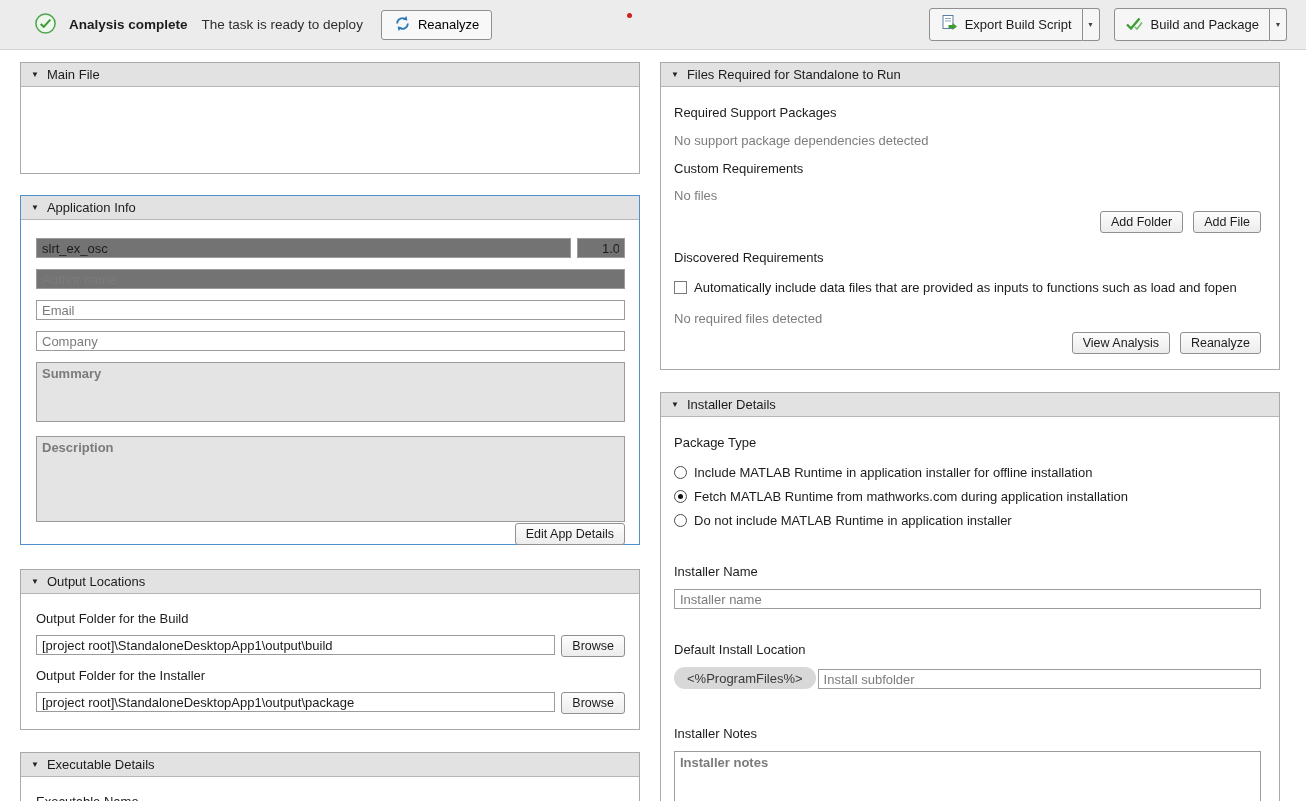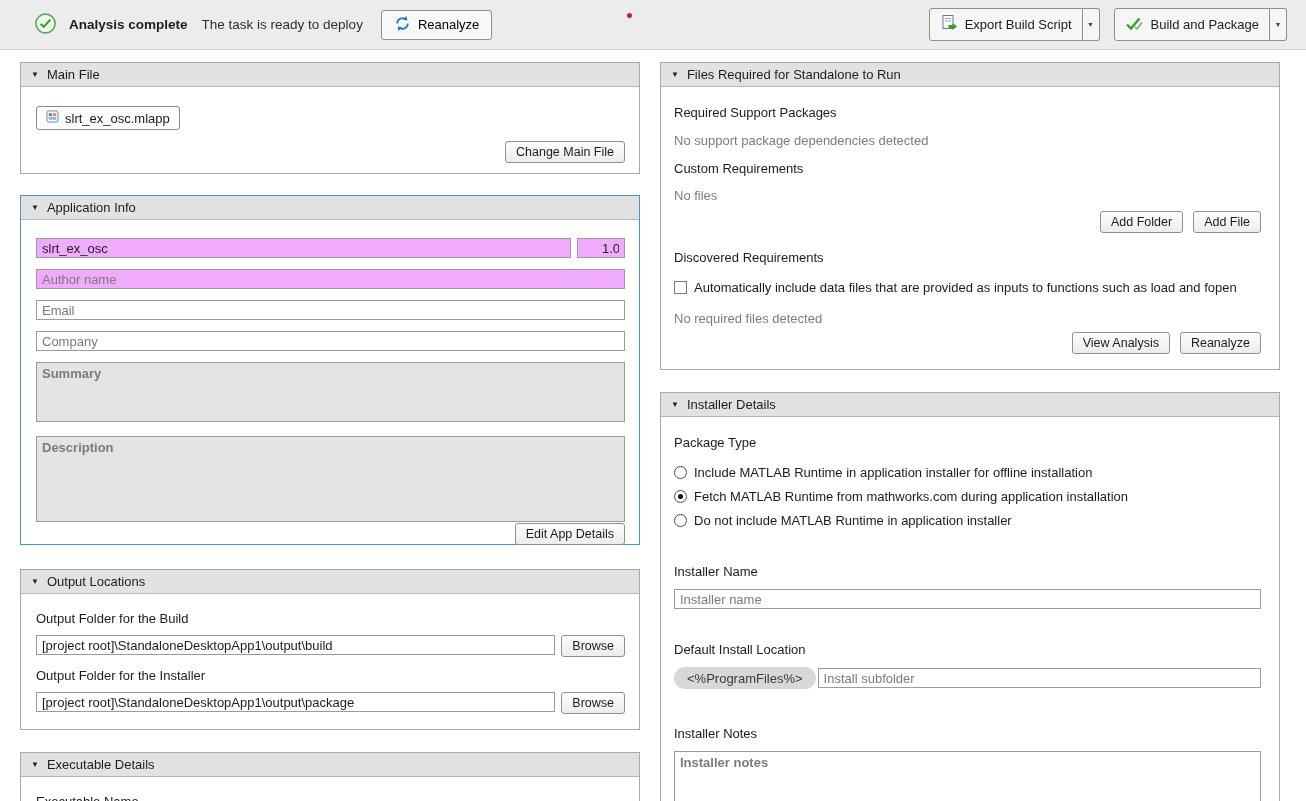--- a/index.html
+++ b/index.html
@@ -67,21 +67,21 @@
   .btn {
     display: inline-block; background: linear-gradient(#fdfdfd, #ececec);
     border: 1px solid #909090; border-radius: 3px; padding: 3px 10px;
     font-size: 12.5px; color: #1c1c1c; cursor: pointer; font-family: inherit;
   }
   .btn-row { display: flex; justify-content: flex-end; gap: 10px; }
   .txt {
     height: 20px; border: 1px solid #9b9b9b; background: #fff;
     font-size: 13px; font-family: inherit; padding: 0 5px; color: #1c1c1c; width: 100%;
   }
-  .txt.gray { background: #f0abfc; }
+  .txt.gray { background: #737373; }
   .txt::placeholder, .ta::placeholder { color: #7b7b7b; opacity: 1; }
   .ta {
     display: block; width: 100%; border: 1px solid #9b9b9b; background: #e4e4e4;
     font-size: 13px; font-family: inherit; padding: 3px 5px; resize: none; color: #1c1c1c; font-weight: bold;
   }
   .ta.white { background: #fff; }
   .chip {
     display: inline-flex; align-items: center; gap: 6px;
     border: 1px solid #8a8a8a; border-radius: 3px; background: #fdfdfd;
     padding: 3px 9px; font-size: 13px; cursor: pointer;
@@ -158,36 +158,20 @@
       </div>
     </div>
   </div>
 </div>
 
 <div class="panel col-left" id="main-file">
   <div class="panel-header">
     <span class="tri">▼</span>
     <span>Main File</span>
   </div>
-  <div class="panel-body" style="padding: 19px 14px 0 15px;">
-    <span class="chip">
-      <span>
-        <svg width="13" height="13" viewBox="0 0 14 14">
-          <rect x="1" y="1" width="12" height="12" rx="2" fill="#f4f8fc" stroke="#6b84a0"></rect>
-          <rect x="3" y="3.5" width="3.5" height="3" fill="#5b87b5"></rect>
-          <rect x="7.5" y="3.5" width="3.5" height="3" fill="#d98c3f"></rect>
-          <rect x="3" y="7.5" width="8" height="3" fill="#9ab4cd"></rect>
-        </svg>
-      </span>
-      <span>slrt_ex_osc.mlapp</span>
-    </span>
-    <div class="btn-row" style="margin-top: 11px;">
-      <button class="btn">Change Main File</button>
-    </div>
-  </div>
 </div>
 
 <div class="panel col-left focused" id="app-info">
   <div class="panel-header">
     <span class="tri">▼</span>
     <span>Application Info</span>
   </div>
   <div class="panel-body" style="padding: 18px 14px 0 15px;">
     <div style="display:flex; gap:6px;">
       <input class="txt gray" style="flex: 1 1 0%;" value="slrt_ex_osc">
@@ -277,20 +261,20 @@
         <span class="section-label">Fetch MATLAB Runtime from mathworks.com during application installation</span>
       </div>
       <div class="radio-row">
         <span class="radio"></span>
         <span class="section-label">Do not include MATLAB Runtime in application installer</span>
       </div>
     </div>
     <div class="section-label" style="margin-top:32px;">Installer Name</div>
     <input class="txt" style="margin-top: 10px;" placeholder="Installer name">
     <div class="section-label" style="margin-top:33px;">Default Install Location</div>
-    <div style="display:flex; gap:2px; margin-top:10px; align-items:center;">
+    <div style="display:flex; gap:2px; margin-top:10px; align-items:flex-end;">
       <span class="token">&lt;%ProgramFiles%&gt;</span>
       <input class="txt" style="flex: 1 1 0%;" placeholder="Install subfolder">
     </div>
     <div class="section-label" style="margin-top:37px;">Installer Notes</div>
     <textarea class="ta white" style="margin-top: 10px; height: 70px;" placeholder="Installer notes"></textarea>
   </div>
 </div>
 
 </body></html>

